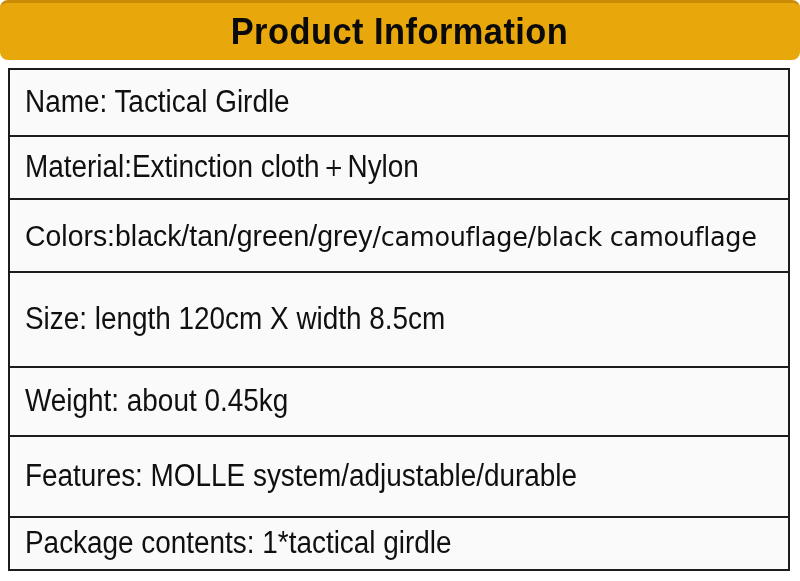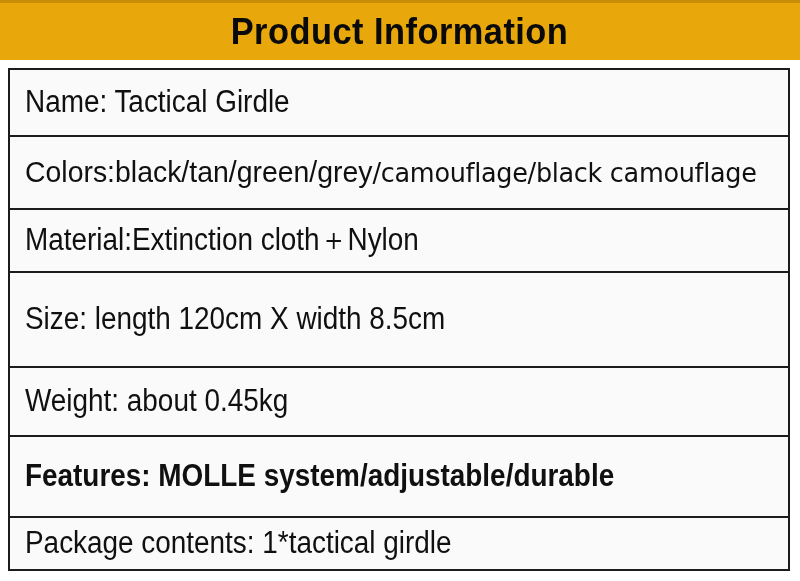--- a/index.html
+++ b/index.html
@@ -25,20 +25,21 @@
     left: 0;
     top: 0;
     width: 800px;
     height: 60px;
     background: #e8a80c;
     border-top: 3px solid #c98c07;
     box-sizing: border-box;
     display: flex;
     align-items: center;
     justify-content: center;
+    border-radius: 8px;
   }
   .banner-title {
     font-family: "Liberation Sans Narrow", "Liberation Sans", sans-serif;
     font-weight: bold;
     font-size: 37px;
     line-height: 1;
     color: #0a0a0a;
     letter-spacing: 0.5px;
     transform: scaleX(0.93);
     transform-origin: center center;
@@ -70,21 +71,21 @@
   }
   .spec-row:last-child {
     border-bottom: none;
     align-items: center;
   }
   .spec-row.r-name     { height: 72px; }
   .spec-row.r-material { height: 68px; }
   .spec-row.r-colors   { height: 78px; }
   .spec-row.r-size     { height: 102px; }
   .spec-row.r-weight   { height: 74px; }
-  .spec-row.r-features { height: 87px; font-weight: bold; }
+  .spec-row.r-features { height: 87px; }
   .spec-row.r-package  { height: 55px; }
 
   .spec-text {
     font-family: "Liberation Sans Narrow", "Liberation Sans", sans-serif;
     font-size: 31px;
     line-height: 1.05;
     color: #101010;
     white-space: nowrap;
     transform: scaleX(0.9);
     transform-origin: left center;
@@ -124,26 +125,26 @@
   </div>
 
   <div class="watermark">DEMEYSIS</div>
 
   <div class="spec-table">
 
     <div class="spec-row r-name">
       <span class="spec-text">Name: Tactical Girdle</span>
     </div>
 
+    <div class="spec-row r-material">
+      <span class="spec-text">Material:Extinction cloth＋Nylon</span>
+    </div>
+
     <div class="spec-row r-colors">
       <span class="spec-text"><span>Colors:black/tan/green/grey</span><span class="wide">/camouflage/black camouflage</span></span>
-    </div>
-
-    <div class="spec-row r-material">
-      <span class="spec-text">Material:Extinction cloth＋Nylon</span>
     </div>
 
     <div class="spec-row r-size">
       <span class="spec-text">Size: length 120cm X width 8.5cm</span>
     </div>
 
     <div class="spec-row r-weight">
       <span class="spec-text">Weight: about 0.45kg</span>
     </div>
 

